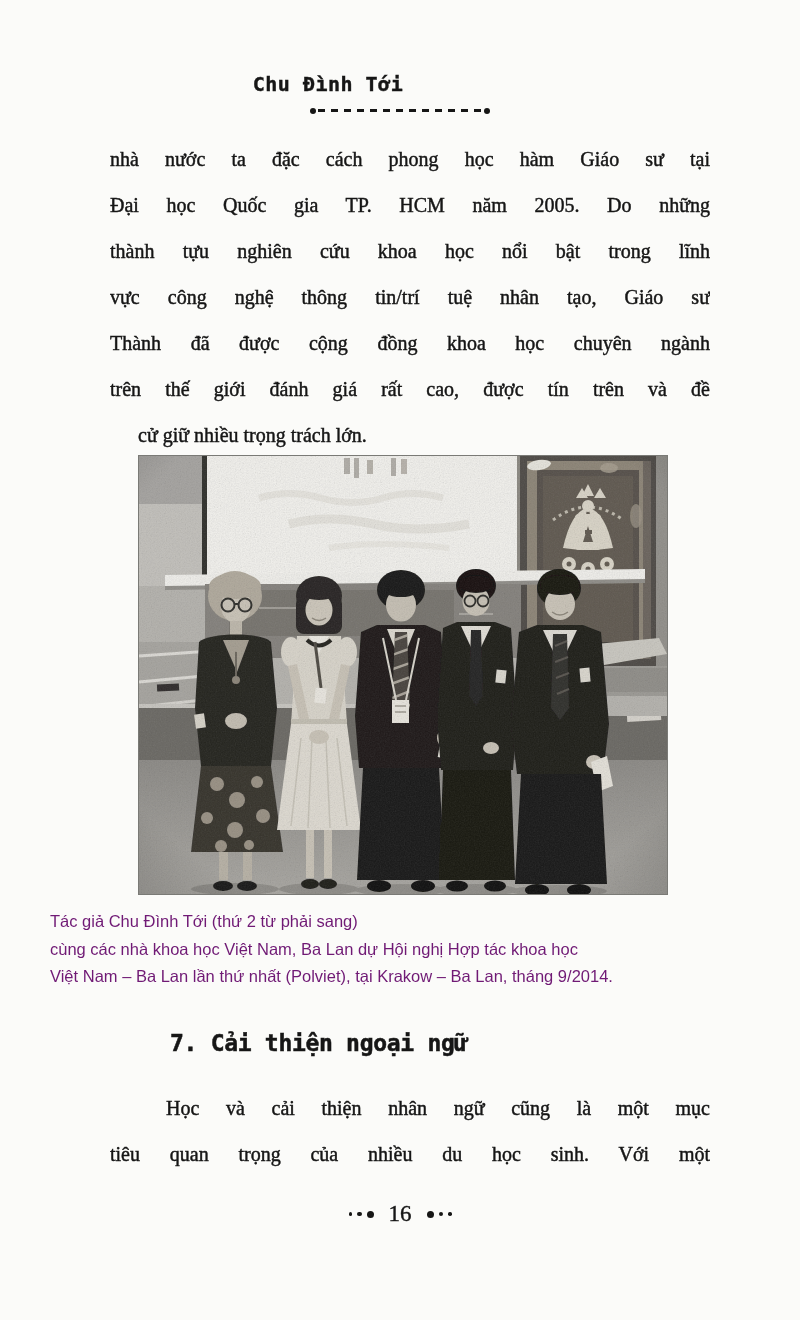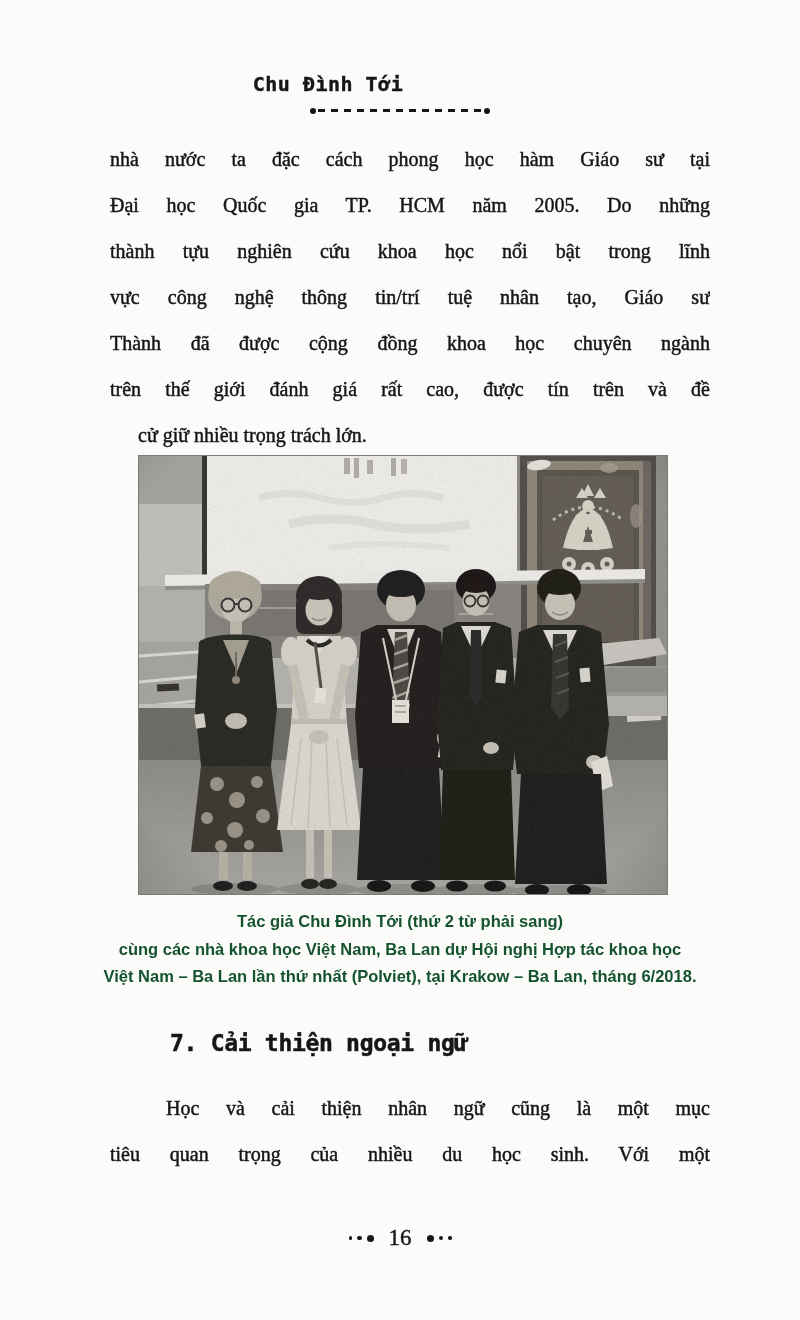--- a/index.html
+++ b/index.html
@@ -43,37 +43,37 @@
   .para2{top:1085px;}
   .para2 .tline.indent{text-indent:56px;}
 
   
   figure.photo-fig{position:absolute;top:456px;left:139px;margin:0;width:530px;height:438px;}
   figure.photo-fig svg{display:block;outline:1px solid #7a7a76;}
 
   
   .caption{
     position:absolute;top:908px;left:50px;width:700px;
-    text-align:center;
+    text-align:left;
     font-family:"Liberation Sans","DejaVu Sans",sans-serif;
-    font-weight:bold;font-size:16.5px;line-height:27.5px;color:#14532d;
+    font-weight:normal;font-size:16.5px;line-height:27.5px;color:#701a75;
   }
 
   
   .section-heading{
     position:absolute;top:1030px;left:170px;margin:0;
     font-family:"DejaVu Sans Mono","Liberation Mono",monospace;
     font-weight:bold;font-size:23px;letter-spacing:-.3px;
     -webkit-text-stroke:.5px #161616;
   }
 
   
   .page-footer{
     position:absolute;top:1196px;left:0;width:800px;height:36px;
-    display:flex;align-items:center;justify-content:center;gap:5px;margin-top:24px;
+    display:flex;align-items:center;justify-content:center;gap:5px;
   }
   .page-footer .pnum{font-size:23px;margin:0 10px;-webkit-text-stroke:.4px #161616;}
   .dot{border-radius:50%;background:#161616;display:inline-block;}
   .dot.s1{width:3.5px;height:3.5px;}
   .dot.s2{width:4.5px;height:4.5px;}
   .dot.s3{width:7px;height:7px;}
 </style>
 </head>
 <body>
 
@@ -324,21 +324,21 @@
 
       <rect width="528" height="438" filter="url(#grain)" opacity="0.3" style="mix-blend-mode:multiply"></rect>
       <rect width="528" height="438" filter="url(#grain)" opacity="0.12" style="mix-blend-mode:screen"></rect>
       <rect width="528" height="438" fill="url(#vig)"></rect>
     </svg>
   </figure>
 
   <div class="caption">
     <div class="cap-line">Tác giả Chu Đình Tới (thứ 2 từ phải sang)</div>
     <div class="cap-line">cùng các nhà khoa học Việt Nam, Ba Lan dự Hội nghị Hợp tác khoa học</div>
-    <div class="cap-line">Việt Nam – Ba Lan lần thứ nhất (Polviet), tại Krakow – Ba Lan, tháng 6/2018.</div>
+    <div class="cap-line">Việt Nam – Ba Lan lần thứ nhất (Polviet), tại Krakow – Ba Lan, tháng 9/2014.</div>
   </div>
 
   <h2 class="section-heading">7. Cải thiện ngoại ngữ</h2>
 
   <div class="para para2">
     <div class="tline indent">Học và cải thiện nhân ngữ cũng là một mục</div>
     <div class="tline">tiêu quan trọng của nhiều du học sinh. Với một</div>
   </div>
 
   <div class="page-footer">

